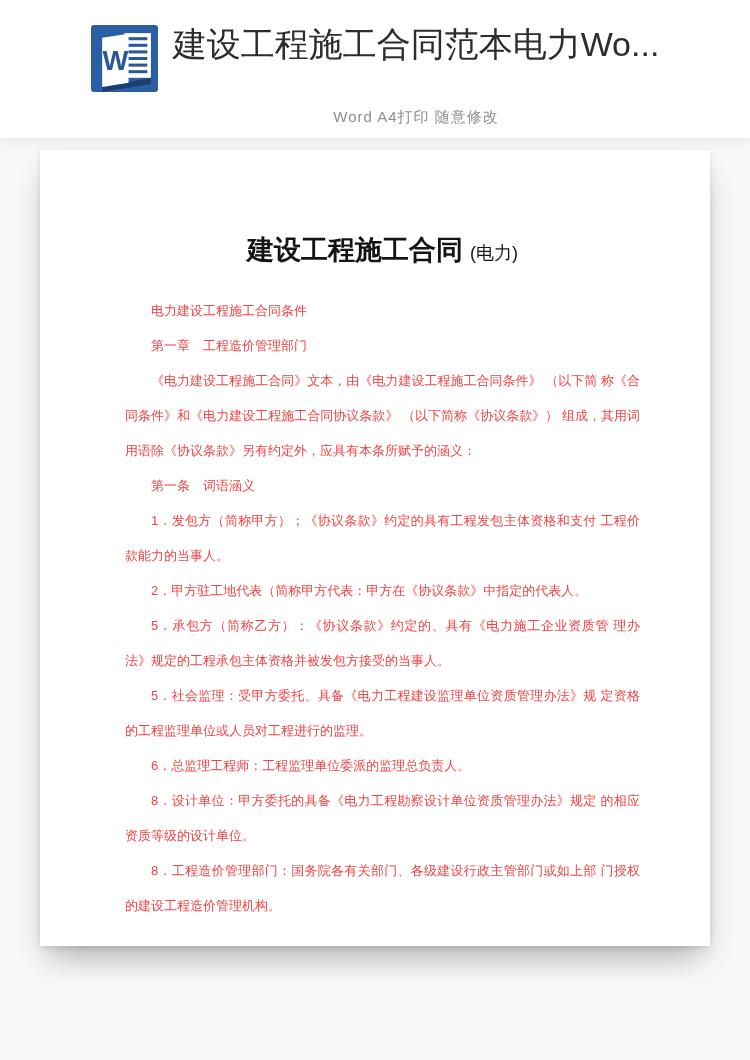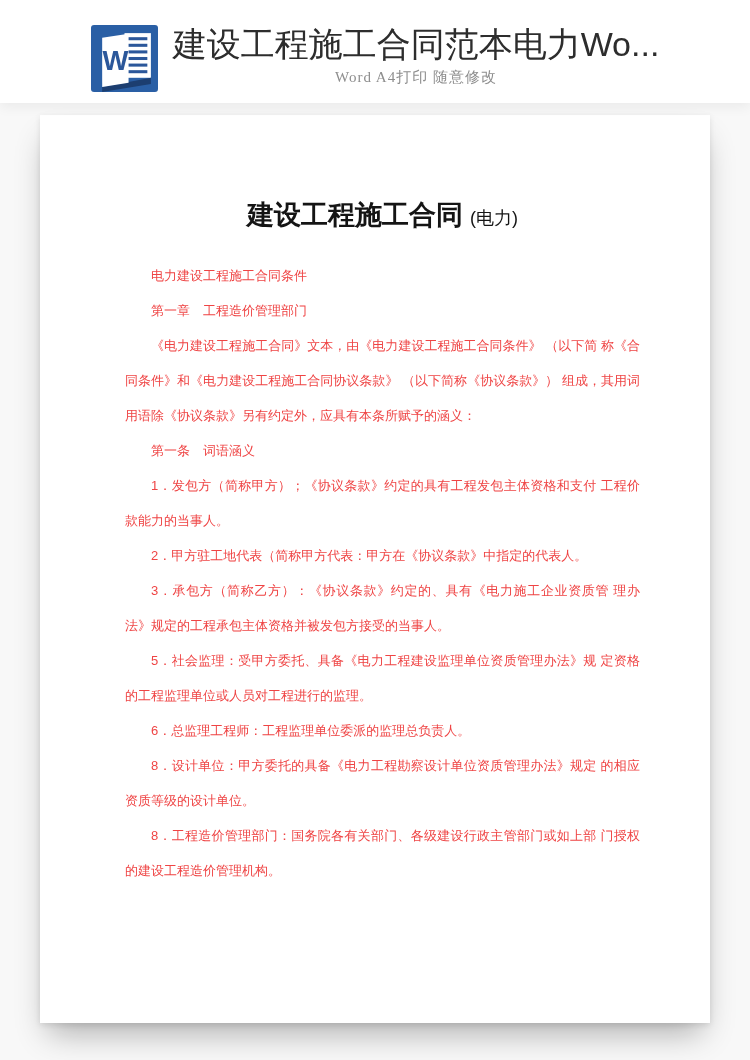--- a/index.html
+++ b/index.html
@@ -21,44 +21,43 @@
     z-index: 2;
   }
   .header-inner {
     display: flex;
     justify-content: center;
     align-items: flex-start;
     gap: 15px;
   }
   .word-icon { display: block; }
   .word-icon svg { width: 67px; height: 67px; display: block; }
-  .header-texts { display: flex; flex-direction: column; }
+  .header-texts { display: flex; flex-direction: column; gap: 40px; }
   .header-title {
     font-size: 34px;
     line-height: 1.15;
     color: #2d2d2d;
     white-space: nowrap;
     font-weight: 400;
   }
   .header-subtitle {
     font-size: 15px;
     color: #8e8e8e;
     text-align: center;
     margin-top: 4px;
     letter-spacing: 1px;
-    font-family: Liberation Serif, serif;
   }
 
   
   .preview-area {
     padding-top: 12px;
   }
   .page {
     width: 670px;
-    height: 908px;
+    height: 796px;
     margin: 0 auto;
     background: #ffffff;
     box-sizing: border-box;
     padding: 80px 70px 0 85px;
     box-shadow: 0 2px 6px rgba(0,0,0,0.10),
                 0 18px 30px -8px rgba(0,0,0,0.30);
     overflow: hidden;
   }
   .doc-title {
     margin: 0 0 22px;
@@ -119,20 +118,20 @@
     <h1 class="doc-title">
       <span class="doc-title-main">建设工程施工合同</span><span class="doc-title-suffix">(电力)</span>
     </h1>
     <div class="doc-body">
         <p class="para">电力建设工程施工合同条件</p>
         <p class="para">第一章　工程造价管理部门</p>
         <p class="para">《电力建设工程施工合同》文本，由《电力建设工程施工合同条件》 （以下简 称《合同条件》和《电力建设工程施工合同协议条款》 （以下简称《协议条款》） 组成，其用词用语除《协议条款》另有约定外，应具有本条所赋予的涵义：</p>
         <p class="para">第一条　词语涵义</p>
         <p class="para">1．发包方（简称甲方）；《协议条款》约定的具有工程发包主体资格和支付 工程价款能力的当事人。</p>
         <p class="para">2．甲方驻工地代表（简称甲方代表：甲方在《协议条款》中指定的代表人。</p>
-        <p class="para">3．承包方（简称乙方）：《协议条款》约定的、具有《电力施工企业资质管 理办法》规定的工程承包主体资格并被发包方接受的当事人。</p>
+        <p class="para">5．承包方（简称乙方）：《协议条款》约定的、具有《电力施工企业资质管 理办法》规定的工程承包主体资格并被发包方接受的当事人。</p>
         <p class="para">5．社会监理：受甲方委托、具备《电力工程建设监理单位资质管理办法》规 定资格的工程监理单位或人员对工程进行的监理。</p>
         <p class="para">6．总监理工程师：工程监理单位委派的监理总负责人。</p>
         <p class="para">8．设计单位：甲方委托的具备《电力工程勘察设计单位资质管理办法》规定 的相应资质等级的设计单位。</p>
         <p class="para">8．工程造价管理部门：国务院各有关部门、各级建设行政主管部门或如上部 门授权的建设工程造价管理机构。</p>
       </div>
   </section>
 </main>
 
 </body></html>

